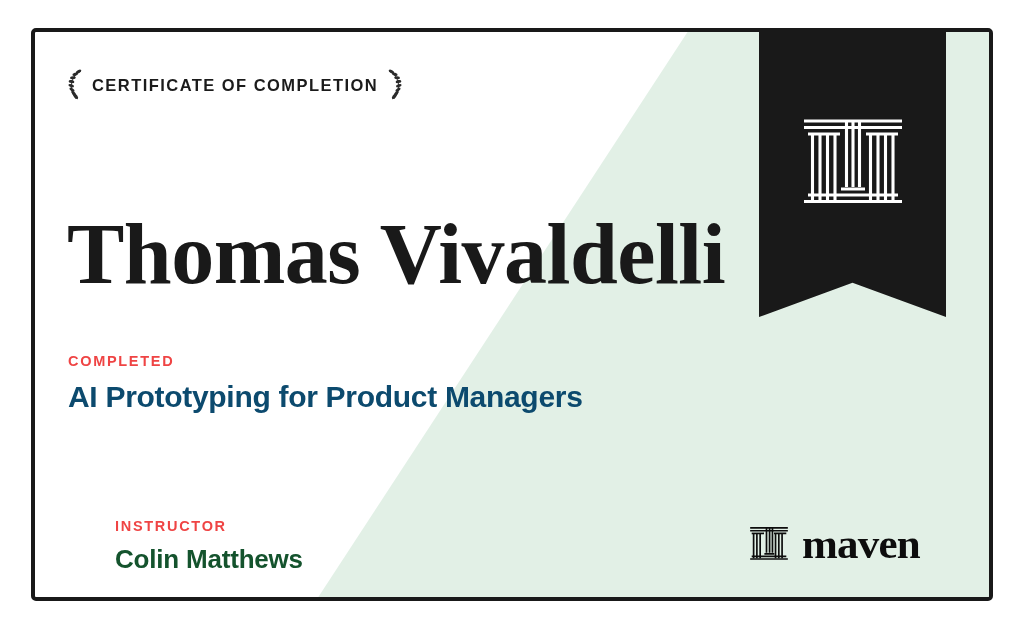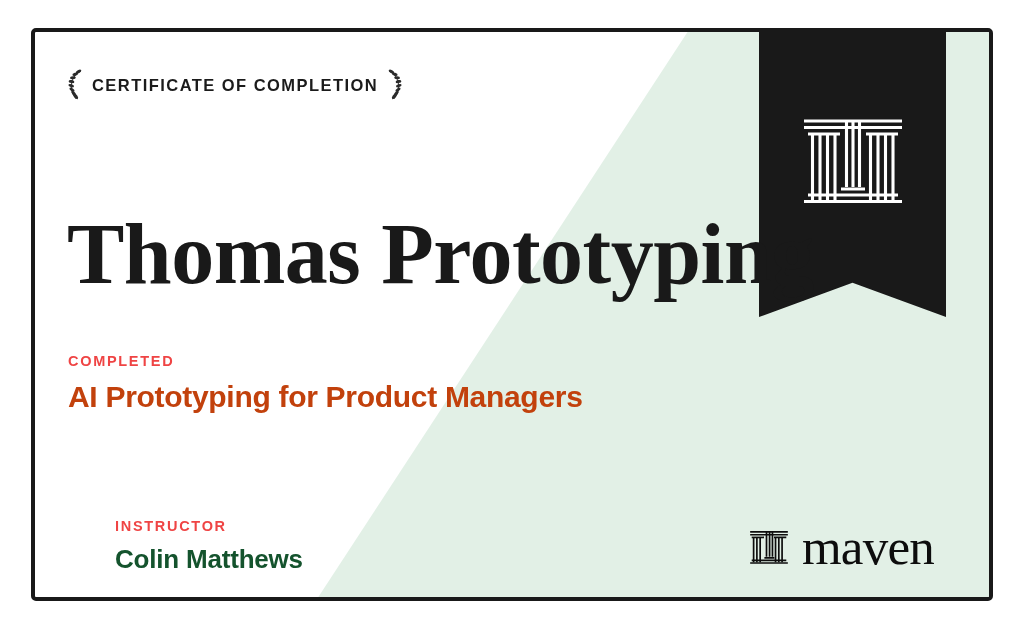--- a/index.html
+++ b/index.html
@@ -125,21 +125,21 @@
     color: #ef4444;
     line-height: 1;
     margin: 0 0 11px 0;
     white-space: nowrap;
   }
 
   .course-value {
     font-size: 30px;
     font-weight: bold;
     letter-spacing: -0.3px;
-    color: #c2410c;
+    color: #0c4a6e;
     line-height: 1.15;
     white-space: nowrap;
   }
 
   .instructor-value {
     font-size: 26px;
     font-weight: bold;
     letter-spacing: -0.2px;
     color: #14532d;
     line-height: 1.15;
@@ -156,22 +156,22 @@
     gap: 13px;
   }
   .brand-mark {
     width: 40px;
     height: 40px;
     flex: 0 0 auto;
     display: block;
   }
   .brand-word {
     font-family: "Liberation Serif", "DejaVu Serif", serif;
-    font-weight: normal;
-    font-size: 51px;
+    font-weight: bold;
+    font-size: 43px;
     letter-spacing: -0.8px;
     color: #0d0d0d;
     line-height: 1;
   }
 </style>
 </head>
 <body>
 
 <div id="certificate-root">
 
@@ -238,21 +238,21 @@
             <ellipse cx="7.9" cy="8.7" rx="2.9" ry="1.5" transform="rotate(-4 7.9 8.7)"></ellipse>
             <ellipse cx="6.5" cy="12.6" rx="2.9" ry="1.5" transform="rotate(8 6.5 12.6)"></ellipse>
             <ellipse cx="6.2" cy="16.7" rx="2.9" ry="1.5" transform="rotate(20 6.2 16.7)"></ellipse>
             <ellipse cx="7.0" cy="20.7" rx="2.9" ry="1.5" transform="rotate(33 7.0 20.7)"></ellipse>
             <ellipse cx="8.7" cy="24.4" rx="2.9" ry="1.5" transform="rotate(46 8.7 24.4)"></ellipse>
             <ellipse cx="11.2" cy="27.6" rx="2.8" ry="1.4" transform="rotate(58 11.2 27.6)"></ellipse>
           </g>
         </svg>
       </div>
 
-      <div class="recipient-name">Thomas Prototyping</div>
+      <div class="recipient-name">Thomas Vivaldelli</div>
 
       <div class="field-block block-course">
         <div class="field-label">COMPLETED</div>
         <div class="course-value">AI Prototyping for Product Managers</div>
       </div>
 
       <div class="field-block block-instructor">
         <div class="field-label">INSTRUCTOR</div>
         <div class="instructor-value">Colin Matthews</div>
       </div>

